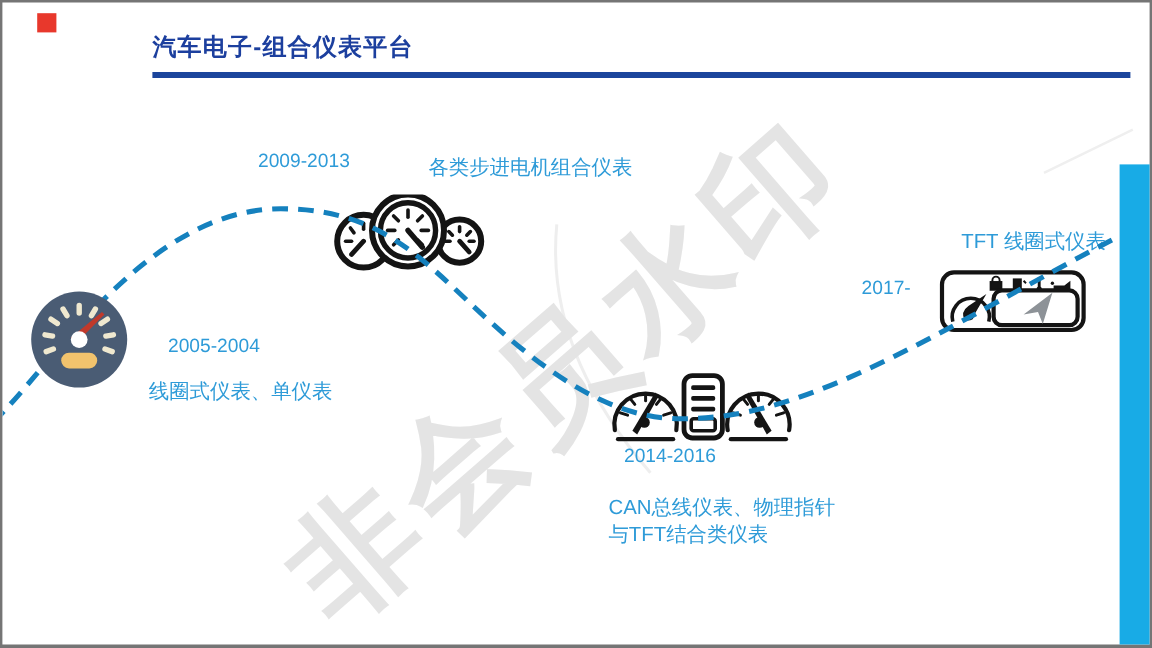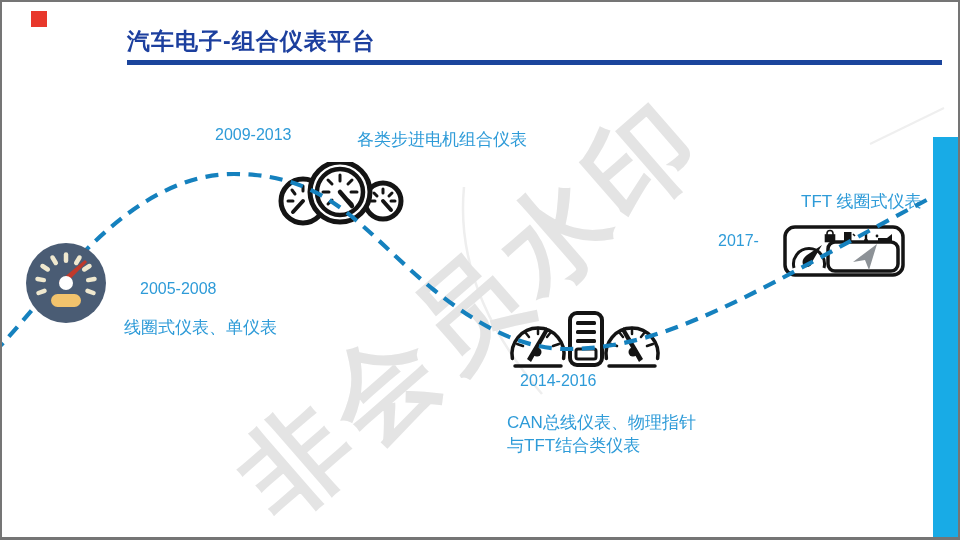--- a/index.html
+++ b/index.html
@@ -4,21 +4,21 @@
 <style>
   html,body{margin:0;padding:0;background:#ffffff;}
   .slide{
     position:relative; width:960px; height:540px; box-sizing:border-box;
     background:#ffffff; border:2px solid #757575; border-bottom-width:3px;
     overflow:hidden; font-family:"Liberation Sans","DejaVu Sans",sans-serif;
   }
   .abs{position:absolute;}
   
   .logo{left:29px; top:9px; width:16px; height:16px; background:#e8382c; z-index:5;}
-  .title{left:125px; top:24px; font-size:23px; font-weight:bold; color:#1c3f9e; letter-spacing:1px; z-index:5;}
+  .title{left:125px; top:24px; font-size:20px; font-weight:bold; color:#1c3f9e; letter-spacing:1px; z-index:5;}
   .title-rule{left:125px; top:58px; width:815px; height:5px; background:#1b459c; z-index:5;}
   
   .watermark{
     left:120px; top:236px; width:700px; text-align:center; z-index:1;
     font-size:106px; color:#e4e4e4; letter-spacing:8px; white-space:nowrap;
     transform:rotate(-41deg); font-weight:bold; user-select:none;
   }
   
   .bg-arc{left:0; top:0; z-index:1;}
   .curve-layer{left:0; top:0; z-index:3; pointer-events:none;}
@@ -50,21 +50,21 @@
     <path d="M 462 185 Q 452 290 540 392" stroke="#eeeeee" stroke-width="2.5" fill="none"></path>
     <path d="M 868 142 L 942 106" stroke="#efefef" stroke-width="2" fill="none"></path>
   </svg>
 
   <div class="abs watermark">非会员水印</div>
 
   <div class="abs logo"></div>
   <div class="abs title">汽车电子-组合仪表平台</div>
   <div class="abs title-rule"></div>
 
-  <div class="abs years y2005">2005-2008</div>
+  <div class="abs years y2005">2005-2004</div>
   <div class="abs desc d2005">线圈式仪表、单仪表</div>
 
   <div class="abs years y2009">2009-2013</div>
   <div class="abs desc d2009">各类步进电机组合仪表</div>
 
   <div class="abs years y2014">2014-2016</div>
   <div class="abs desc d2014">
     <div>CAN总线仪表、物理指针</div>
     <div>与TFT结合类仪表</div>
   </div>

